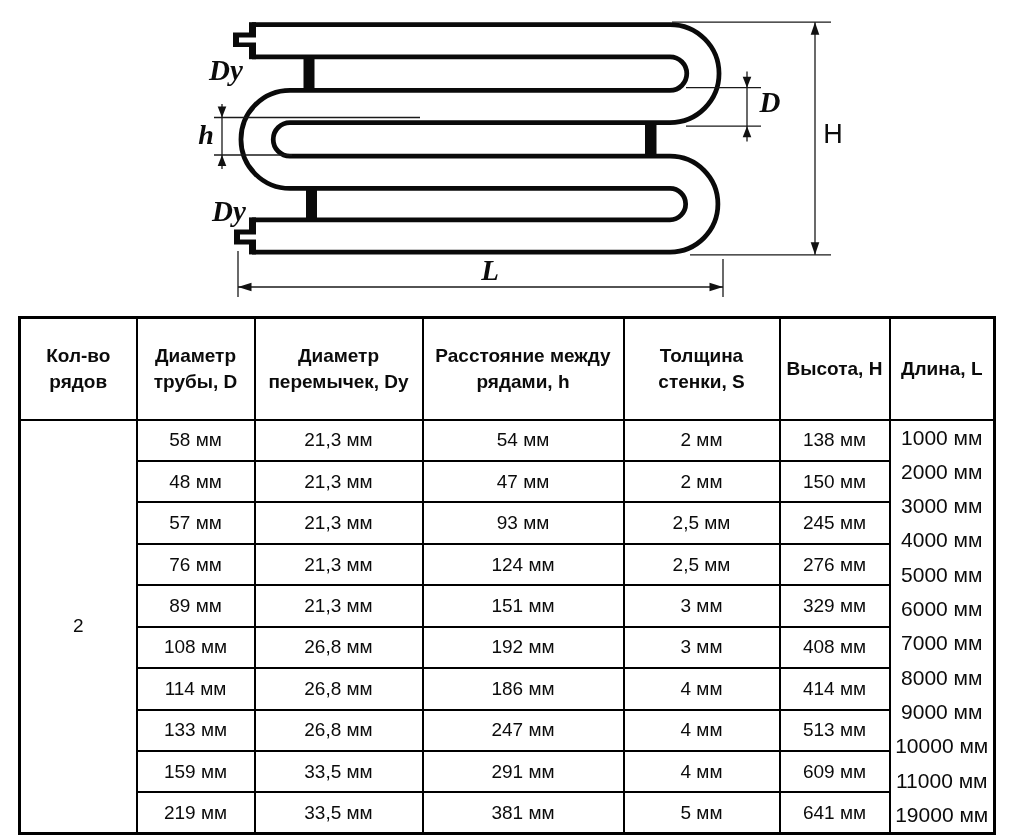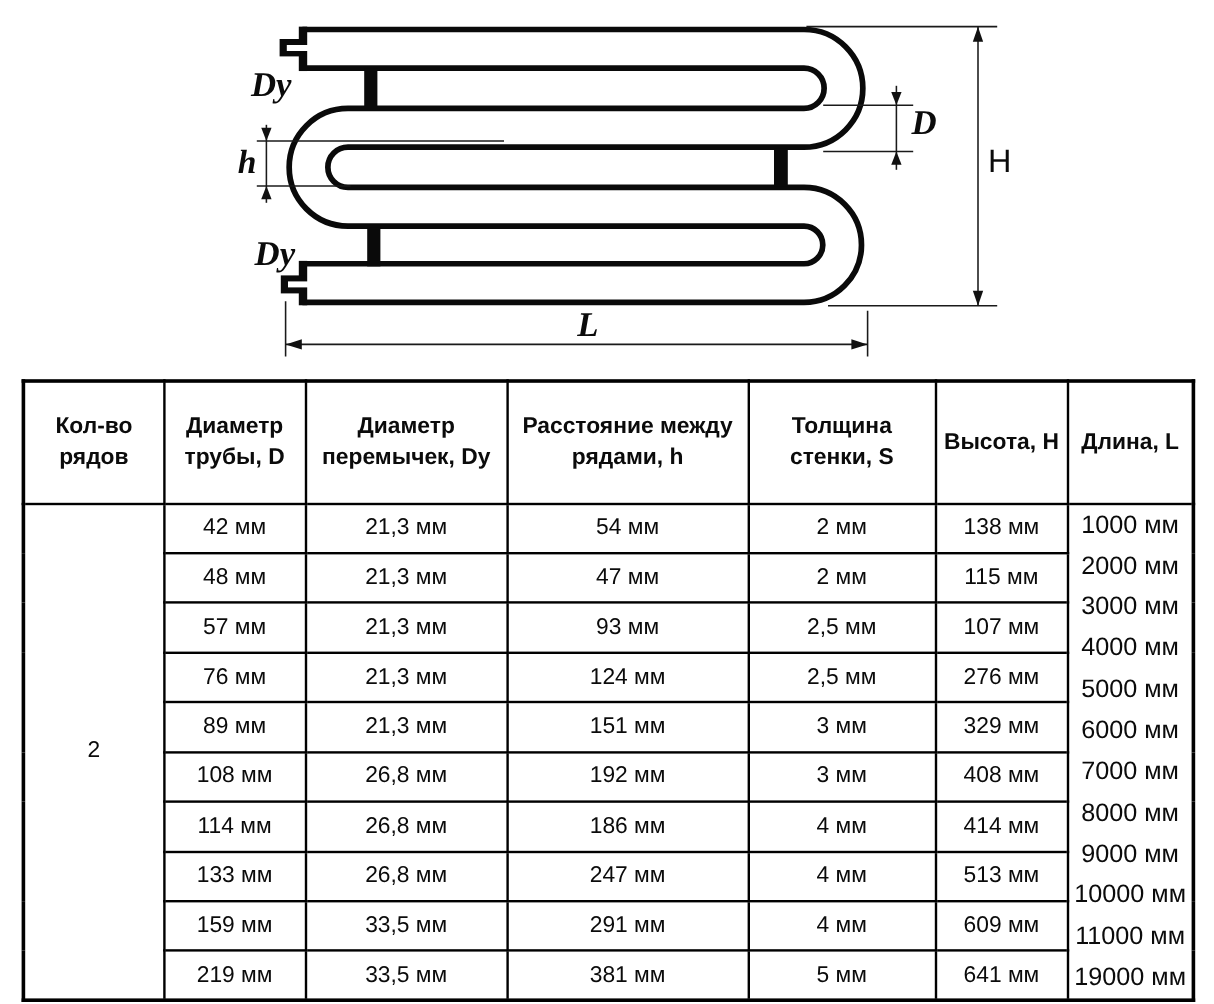--- a/index.html
+++ b/index.html
@@ -134,21 +134,21 @@
           <div class="hl">Высота, Н</div>
           </th>
         <th>
           <div class="hl">Длина, L</div>
           </th>
       </tr>
     </thead>
     <tbody>
       <tr>
         <td class="rowcount-cell" rowspan="10">2</td>
-        <td>42 мм</td>
+        <td>58 мм</td>
         <td>21,3 мм</td>
         <td>54 мм</td>
         <td>2 мм</td>
         <td>138 мм</td>
         <td class="len-cell" rowspan="10">
           <div class="len-line">1000 мм</div>
           <div class="len-line">2000 мм</div>
           <div class="len-line">3000 мм</div>
           <div class="len-line">4000 мм</div>
           <div class="len-line">5000 мм</div>
@@ -159,28 +159,28 @@
           <div class="len-line">10000 мм</div>
           <div class="len-line">11000 мм</div>
           <div class="len-line">19000 мм</div>
         </td>
       </tr>
       <tr>
         <td>48 мм</td>
         <td>21,3 мм</td>
         <td>47 мм</td>
         <td>2 мм</td>
-        <td>115 мм</td>
+        <td>150 мм</td>
       </tr>
       <tr>
         <td>57 мм</td>
         <td>21,3 мм</td>
         <td>93 мм</td>
         <td>2,5 мм</td>
-        <td>107 мм</td>
+        <td>245 мм</td>
       </tr>
       <tr>
         <td>76 мм</td>
         <td>21,3 мм</td>
         <td>124 мм</td>
         <td>2,5 мм</td>
         <td>276 мм</td>
       </tr>
       <tr>
         <td>89 мм</td>

